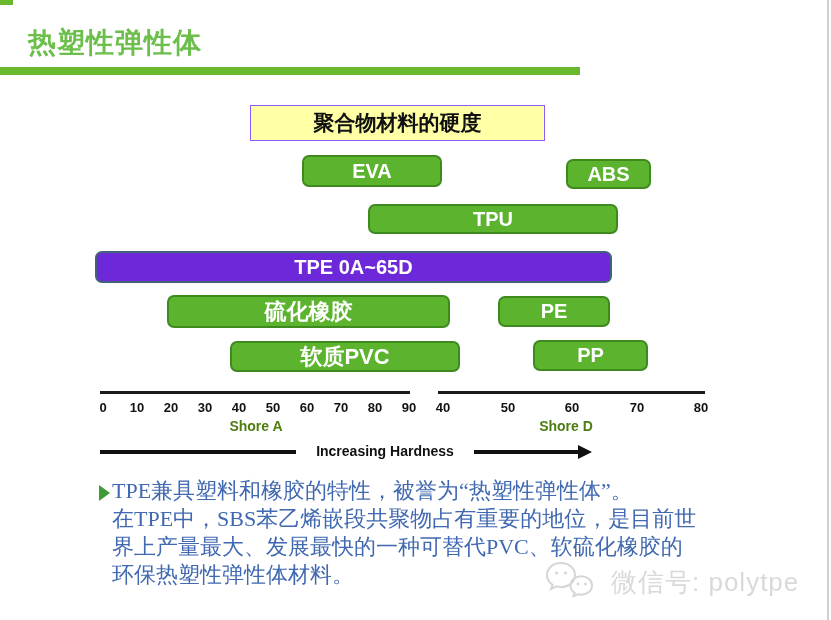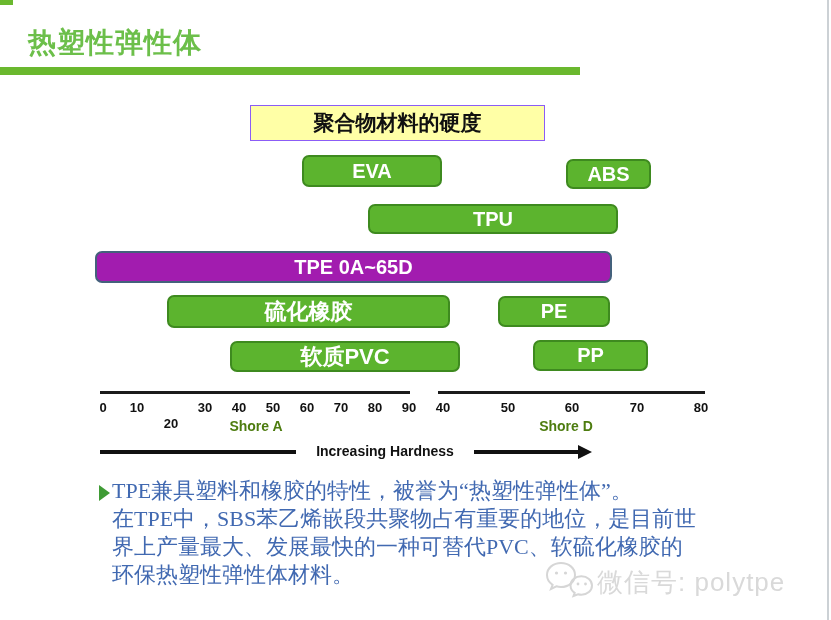--- a/index.html
+++ b/index.html
@@ -17,21 +17,21 @@
     position:absolute;left:250px;top:105px;width:295px;height:36px;
     background:#ffffa6;border:1px solid #8b5cf6;box-sizing:border-box;
     display:flex;align-items:center;justify-content:center;
     font-size:21px;font-weight:bold;color:#111111;
   }
   .bar{
     position:absolute;display:flex;align-items:center;justify-content:center;
     background:#5cb42e;border:2px solid #3e8a1f;border-radius:7px;box-sizing:border-box;
     color:#ffffff;font-weight:bold;
   }
-  .bar.gray{background:#a21caf;border-color:#44617c;}
+  .bar.gray{background:#6d28d9;border-color:#44617c;}
   .axis-line{position:absolute;height:3px;background:#1b1b1b;}
   .tick{
     position:absolute;transform:translateX(-50%);top:400px;
     font-size:13px;font-weight:bold;color:#111111;
   }
   .axis-label{
     position:absolute;transform:translateX(-50%);top:418px;
     font-size:14px;font-weight:bold;color:#4d7c0f;
   }
   .arrow-seg{position:absolute;top:450px;height:4px;background:#111111;}
@@ -46,21 +46,21 @@
   .bullet-marker{
     position:absolute;left:99px;top:485px;width:0;height:0;
     border-left:11px solid #3f9b35;border-top:8px solid transparent;border-bottom:8px solid transparent;
   }
   .body-text{
     position:absolute;left:112px;top:477px;width:690px;
     font-family:"Liberation Serif","DejaVu Serif",serif;
     font-size:22px;line-height:28px;color:#4169b1;
   }
   .watermark{
-    position:absolute;left:545px;top:560px;display:flex;align-items:center;gap:2px;
+    position:absolute;left:545px;top:560px;display:flex;align-items:center;gap:16px;
     color:#d9d9d9;
   }
   .watermark-text{font-size:26px;letter-spacing:1px;}
   .right-border{position:absolute;left:827px;top:0;width:2px;height:620px;background:#ccd1d5;}
 </style>
 </head>
 <body>
 
 <div class="slide">
 
@@ -82,21 +82,21 @@
     <div class="bar" style="left:167px;top:295px;width:283px;height:33px;font-size:22px;">硫化橡胶</div>
     <div class="bar" style="left:498px;top:296px;width:112px;height:31px;font-size:20px;">PE</div>
     <div class="bar" style="left:230px;top:341px;width:230px;height:31px;font-size:22px;">软质PVC</div>
     <div class="bar" style="left:533px;top:340px;width:115px;height:31px;font-size:20px;">PP</div>
 
     <div class="axis-line" style="left:100px;top:391px;width:310px;"></div>
     <div class="axis-line" style="left:438px;top:391px;width:267px;"></div>
 
     <span class="tick" style="left:103px;">0</span>
     <span class="tick" style="left:137px;">10</span>
-    <span class="tick" style="left:171px;margin-top:16px;">20</span>
+    <span class="tick" style="left:171px;">20</span>
     <span class="tick" style="left:205px;">30</span>
     <span class="tick" style="left:239px;">40</span>
     <span class="tick" style="left:273px;">50</span>
     <span class="tick" style="left:307px;">60</span>
     <span class="tick" style="left:341px;">70</span>
     <span class="tick" style="left:375px;">80</span>
     <span class="tick" style="left:409px;">90</span>
 
     <span class="tick" style="left:443px;">40</span>
     <span class="tick" style="left:508px;">50</span>

